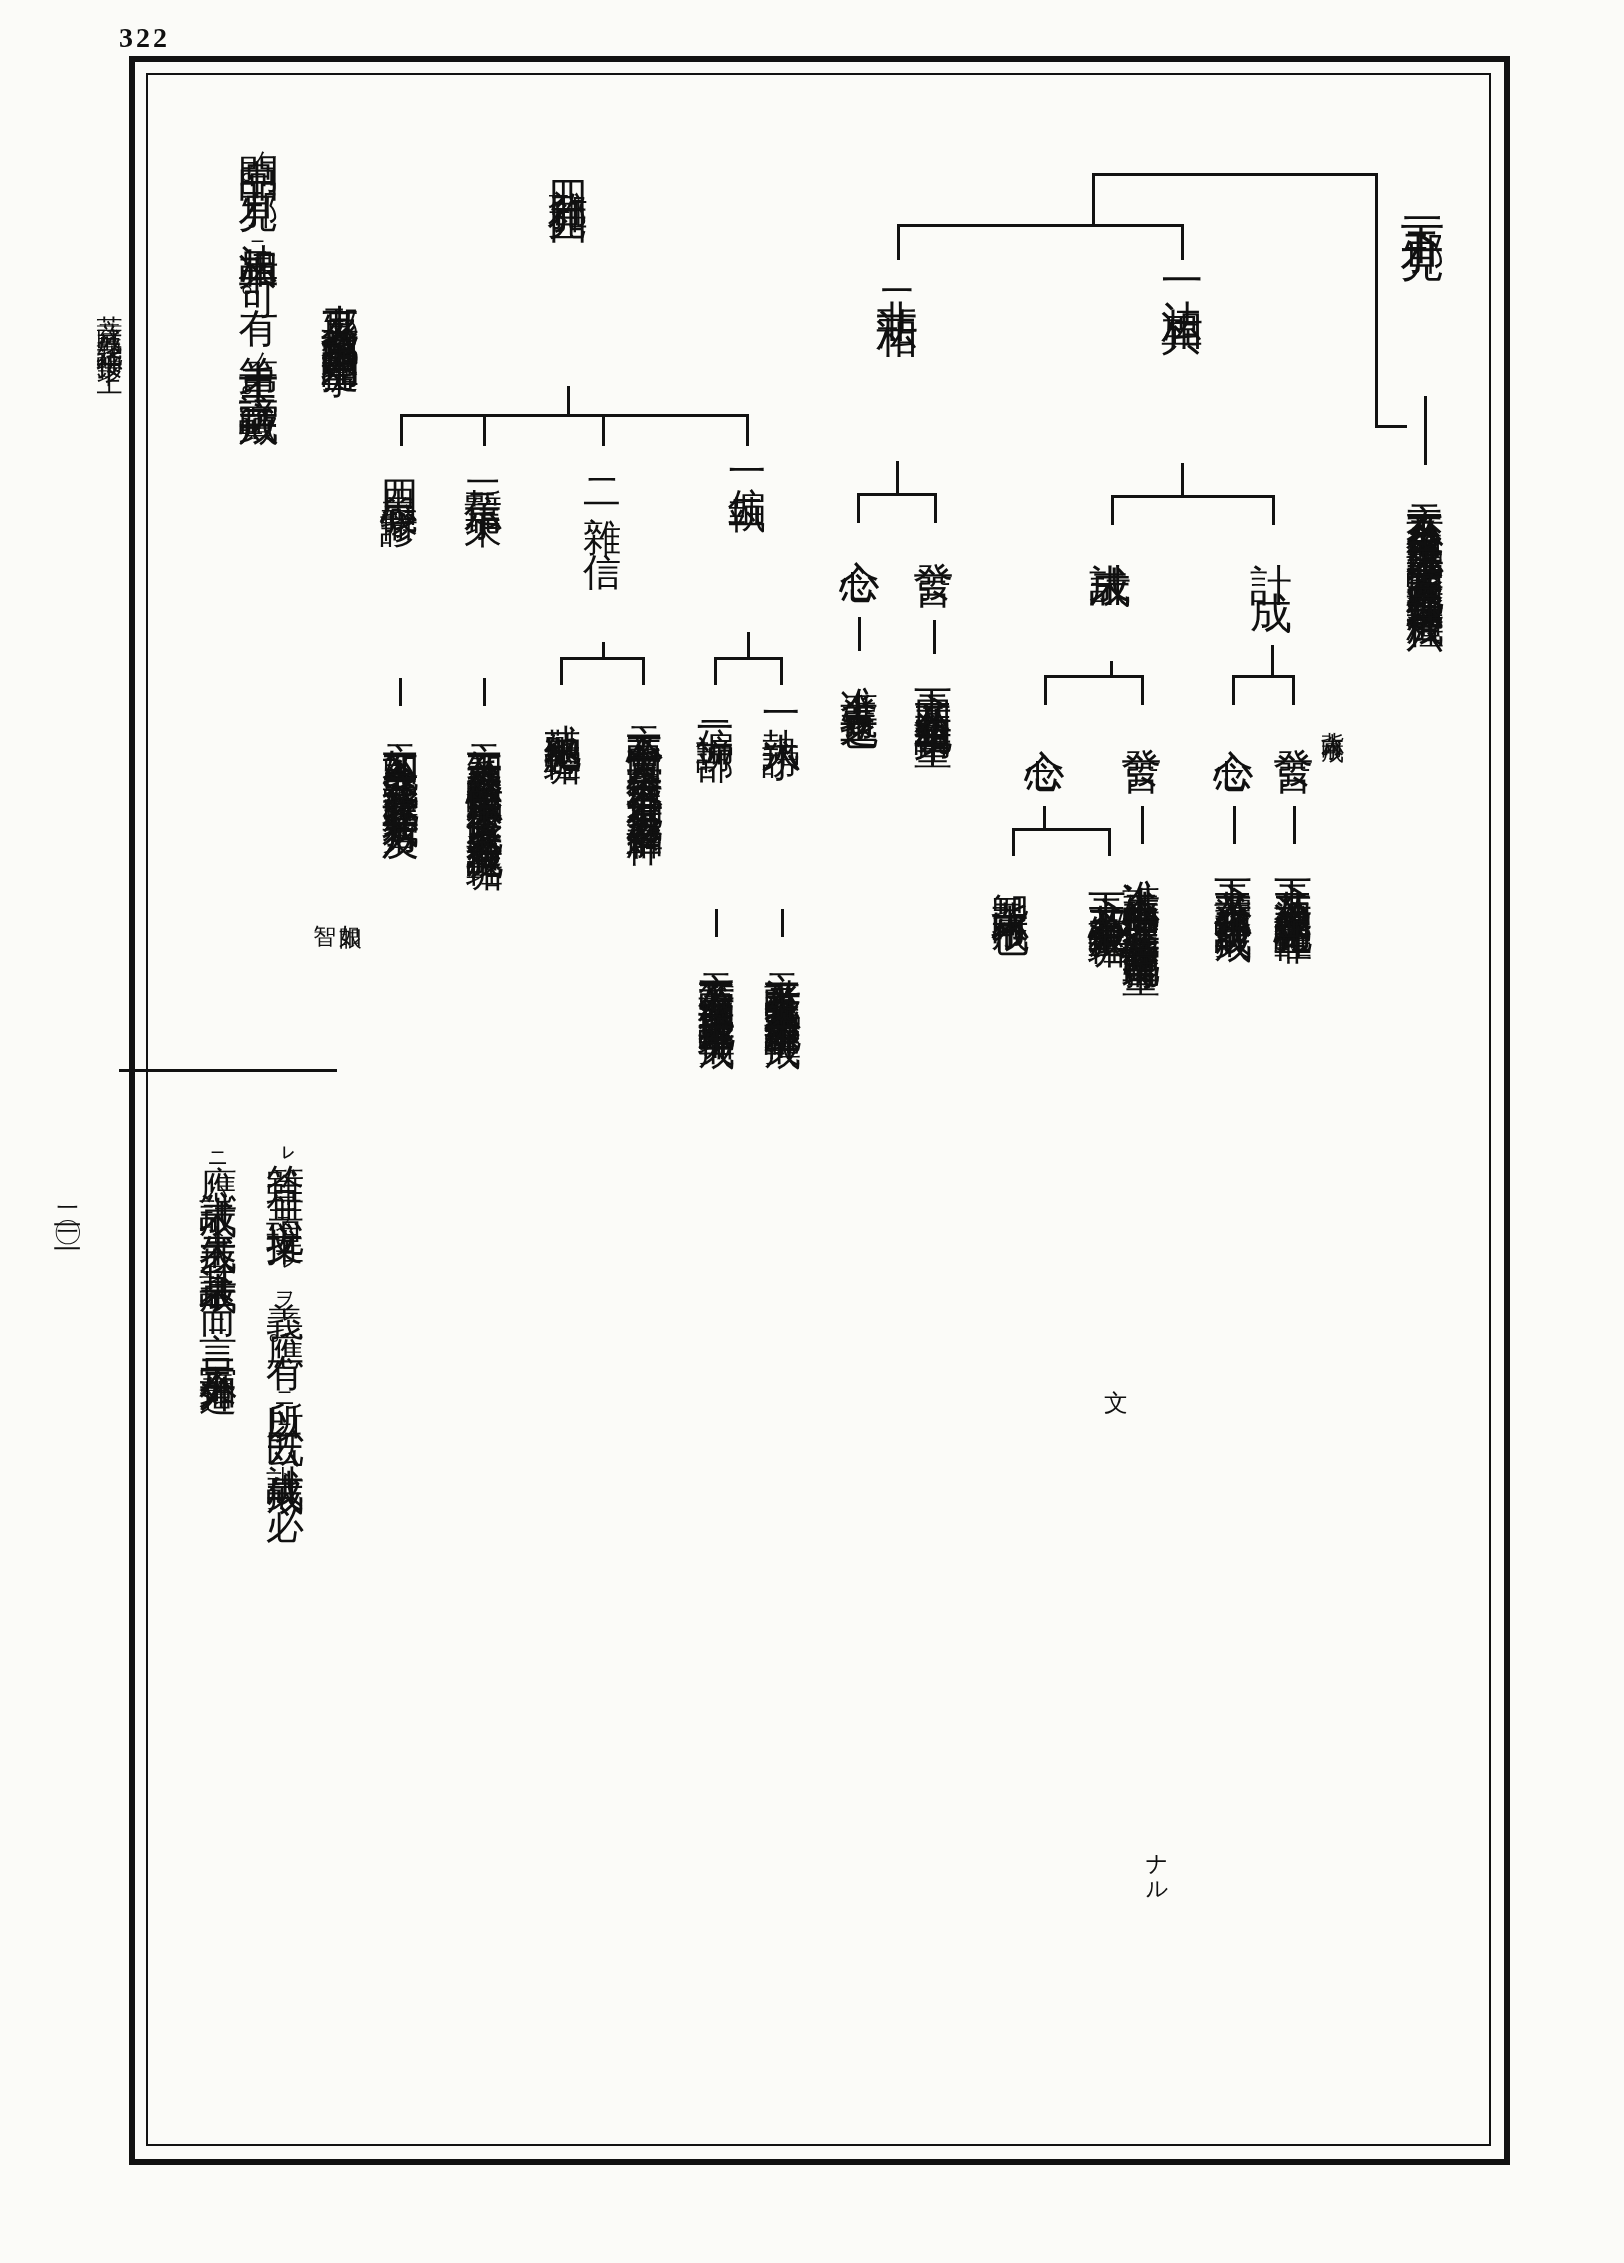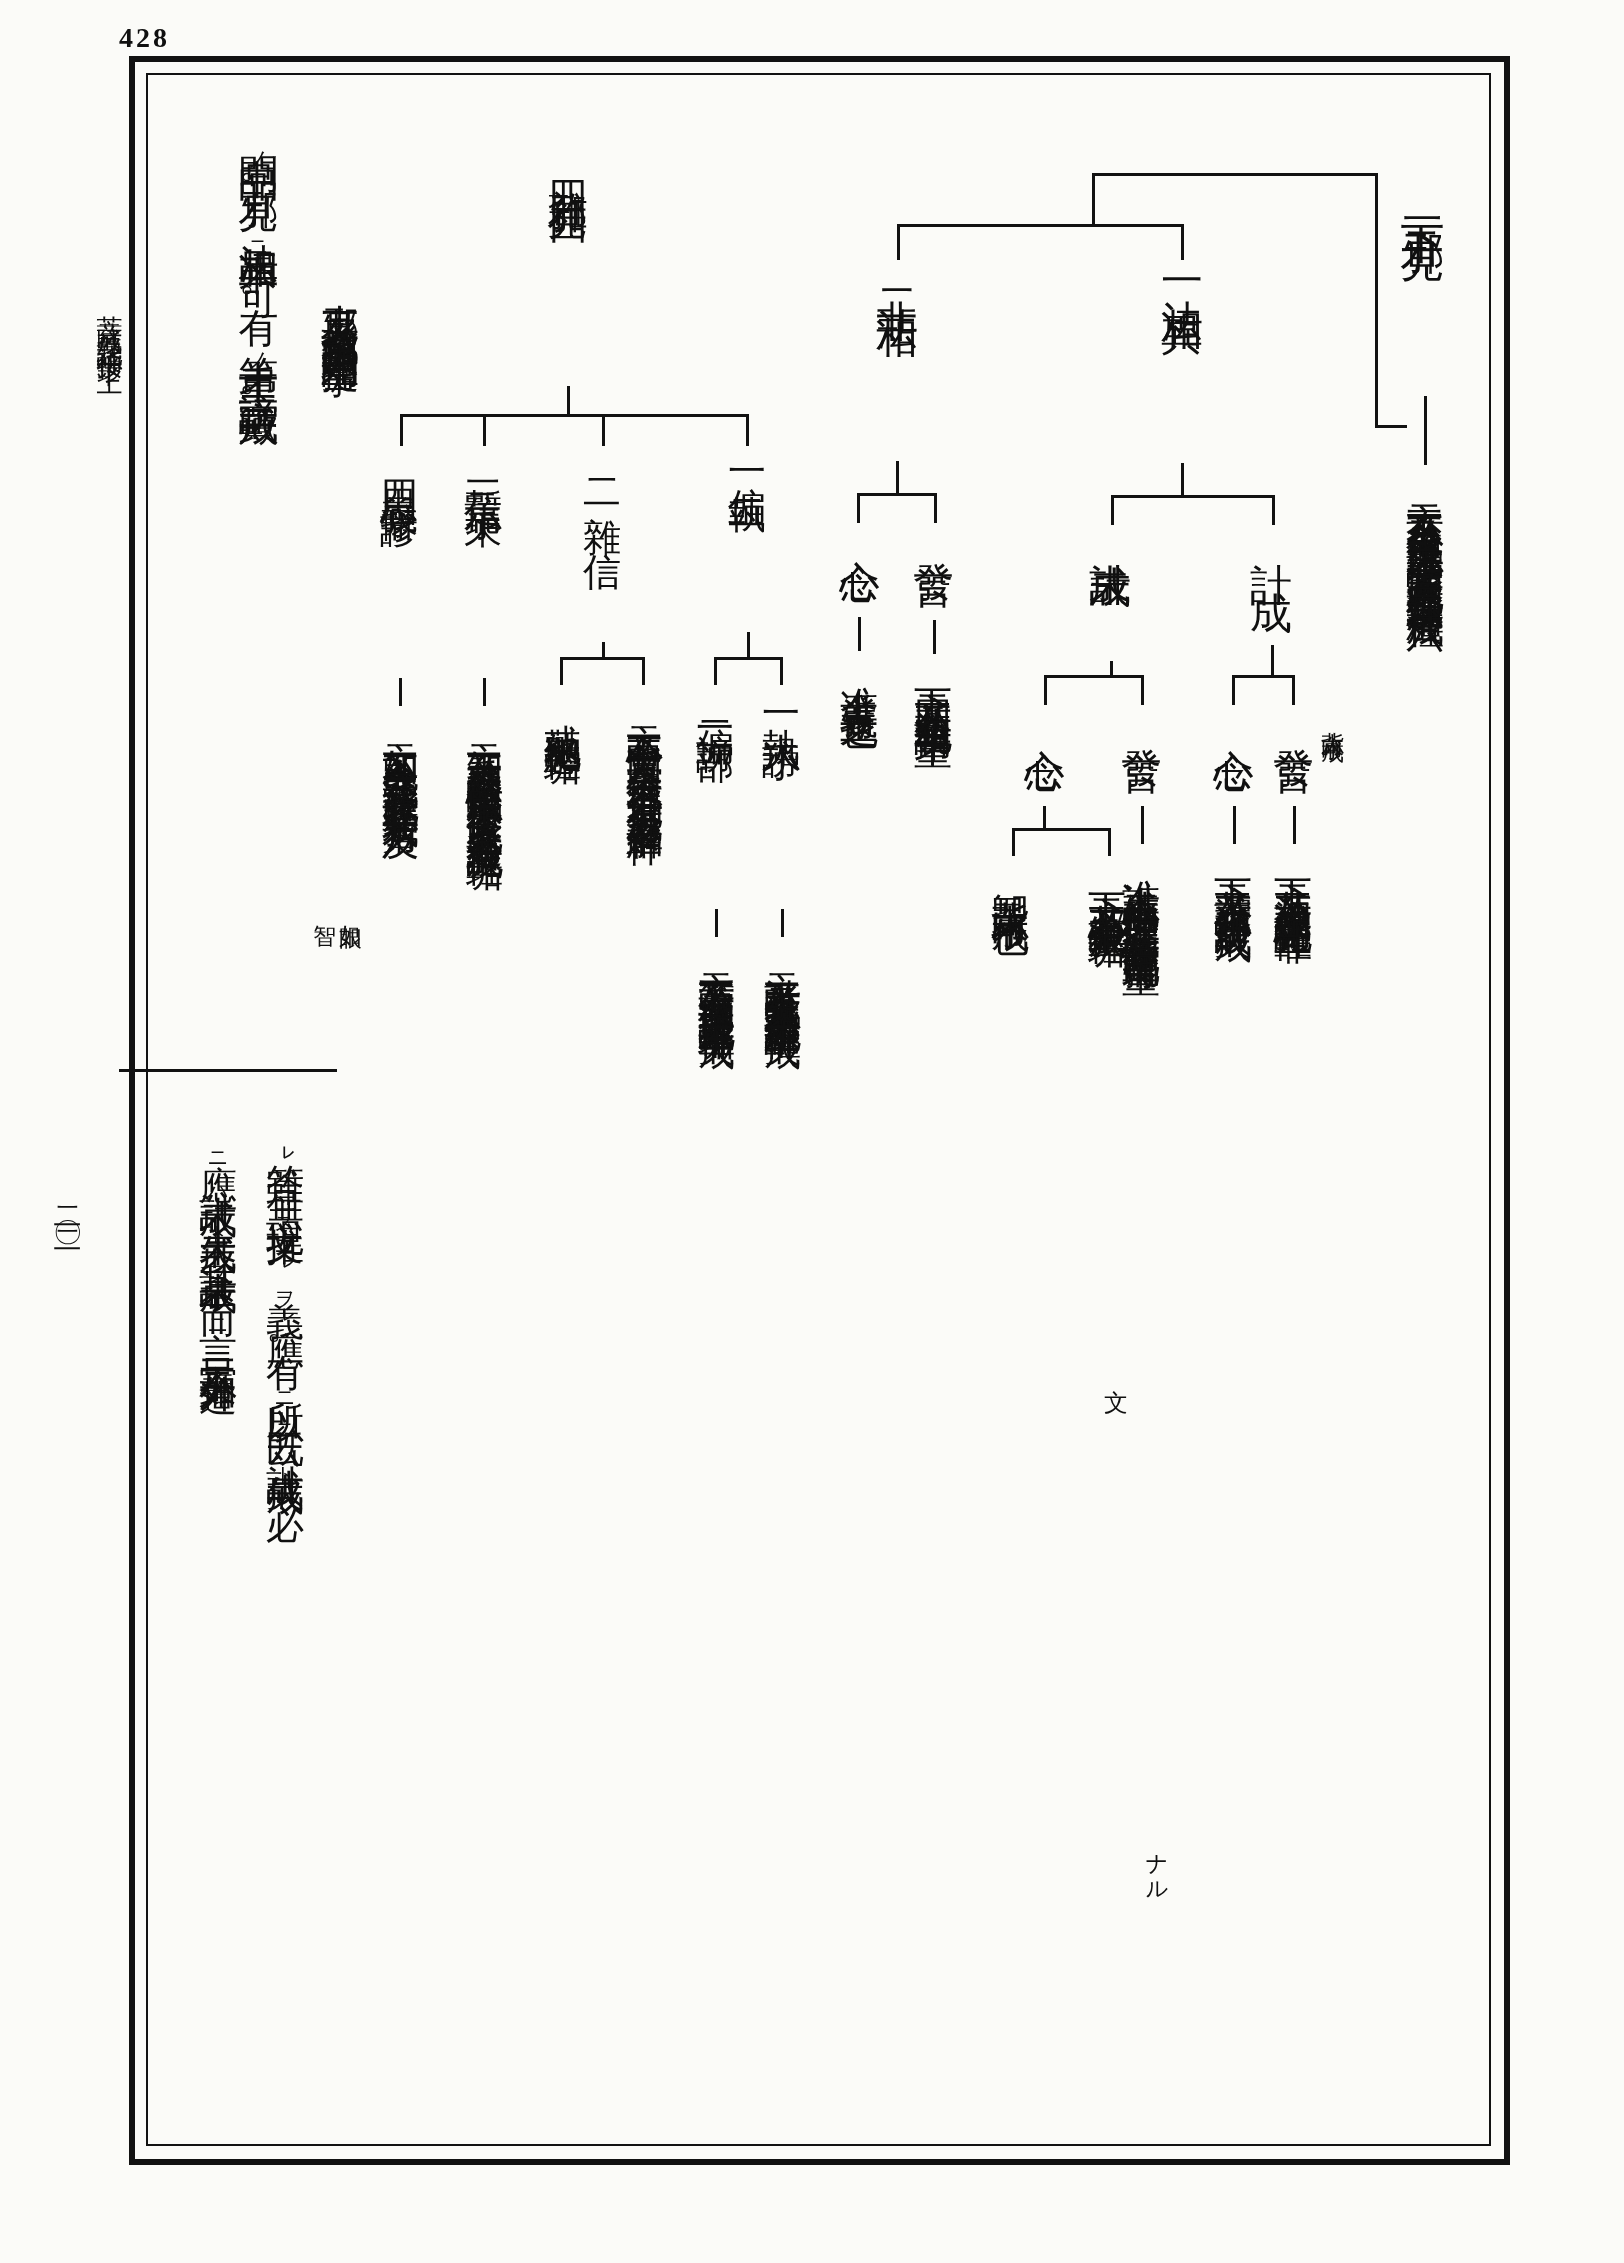--- a/index.html
+++ b/index.html
@@ -21,21 +21,21 @@
   }
   .hline{position:absolute;height:3px;background:#121212;}
   .vline{position:absolute;width:3px;background:#121212;}
   .kunten{font-size:21px;letter-spacing:0;}
   .small-note{font-size:23px;letter-spacing:2px;}
   .pagenum{position:absolute;font-weight:bold;letter-spacing:3px;}
 </style>
 </head>
 <body>
 
-<div class="pagenum" style="left:119px;top:22px;font-size:28px;">428</div>
+<div class="pagenum" style="left:119px;top:22px;font-size:28px;">322</div>
 <div class="vcol" style="left:96px;top:295px;font-size:26px;letter-spacing:6px;">菩薩戒義記補接鈔下上</div>
 <div class="vcol" style="left:53px;top:1186px;font-size:28px;letter-spacing:12px;">二〇二</div>
 
 <div class="frame-outer"></div>
 <div class="frame-inner"></div>
 
 <div class="vcol" style="left:1400px;top:183px;font-size:44px;letter-spacing:8px;">三下邪見</div>
 <div class="vline" style="left:1424px;top:396px;height:69px;"></div>
 <div class="vcol" style="left:1406px;top:473px;font-size:38px;letter-spacing:3.5px;">文云不言不及外道但棄大取小謂二乘勝大乘不及此有四種義加二種合成六種</div>
 

